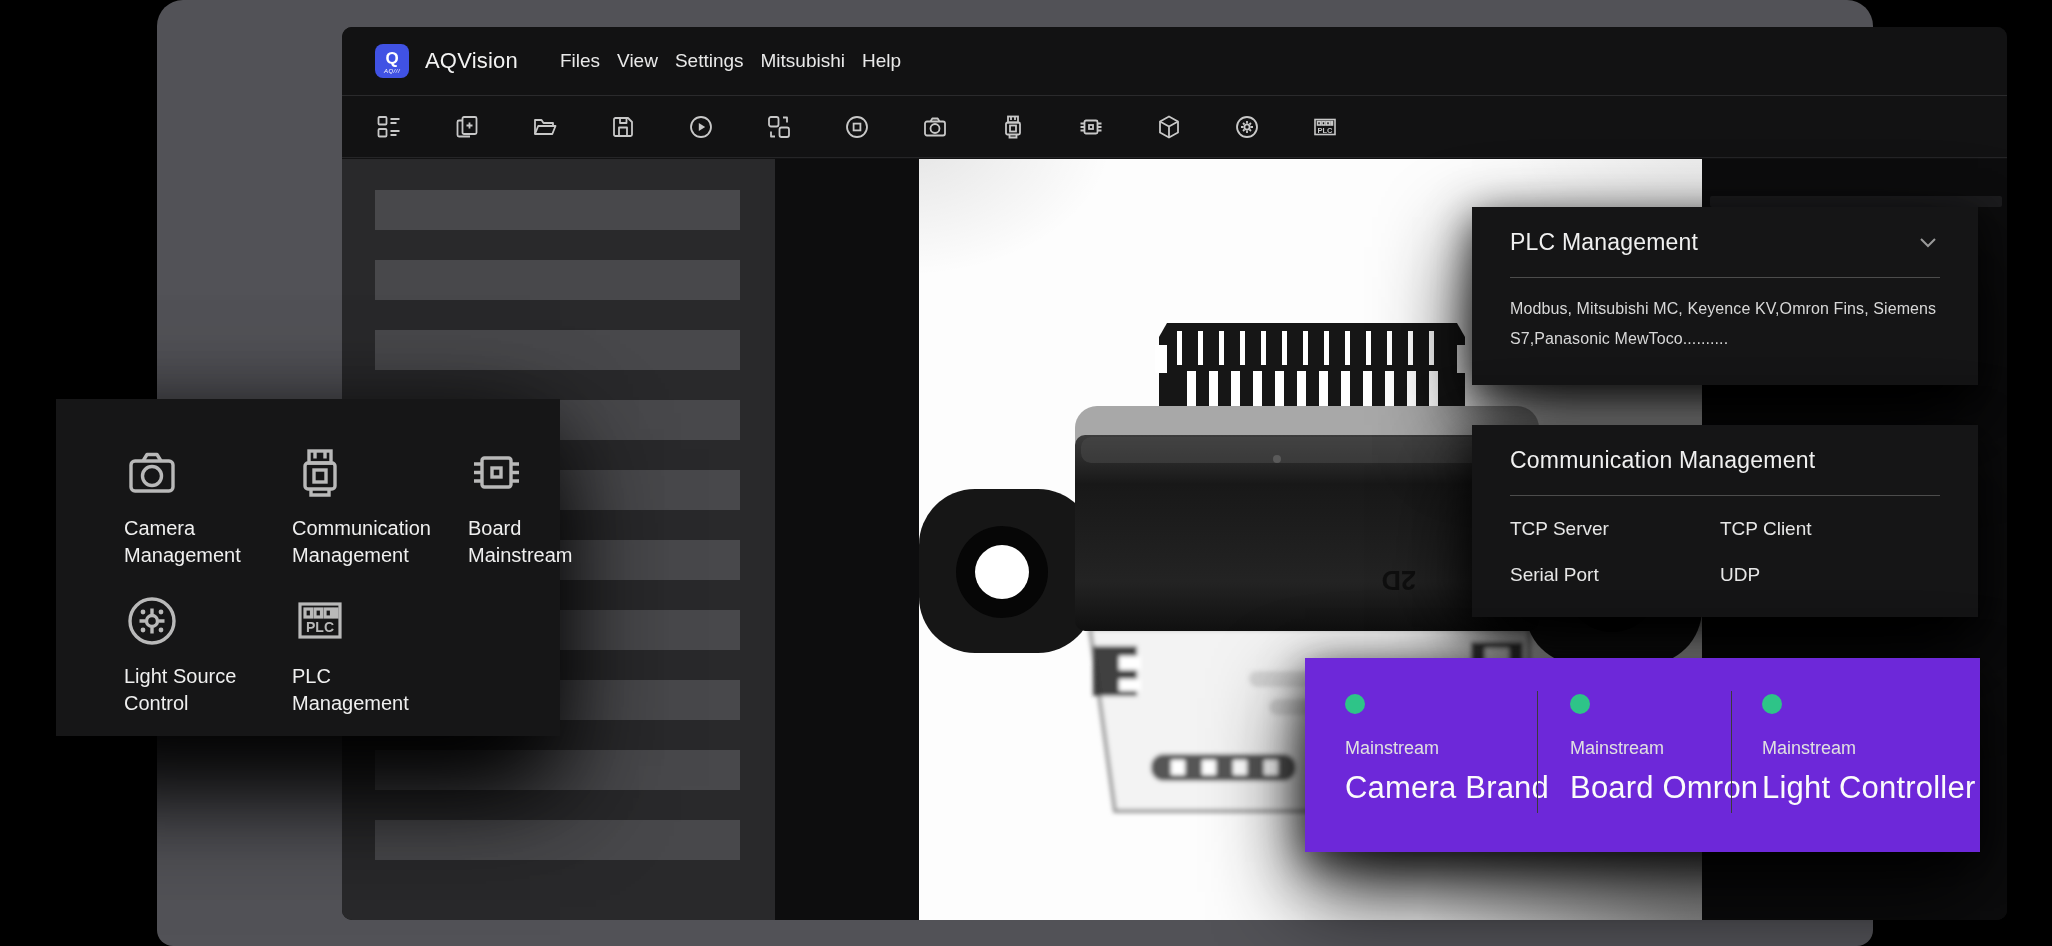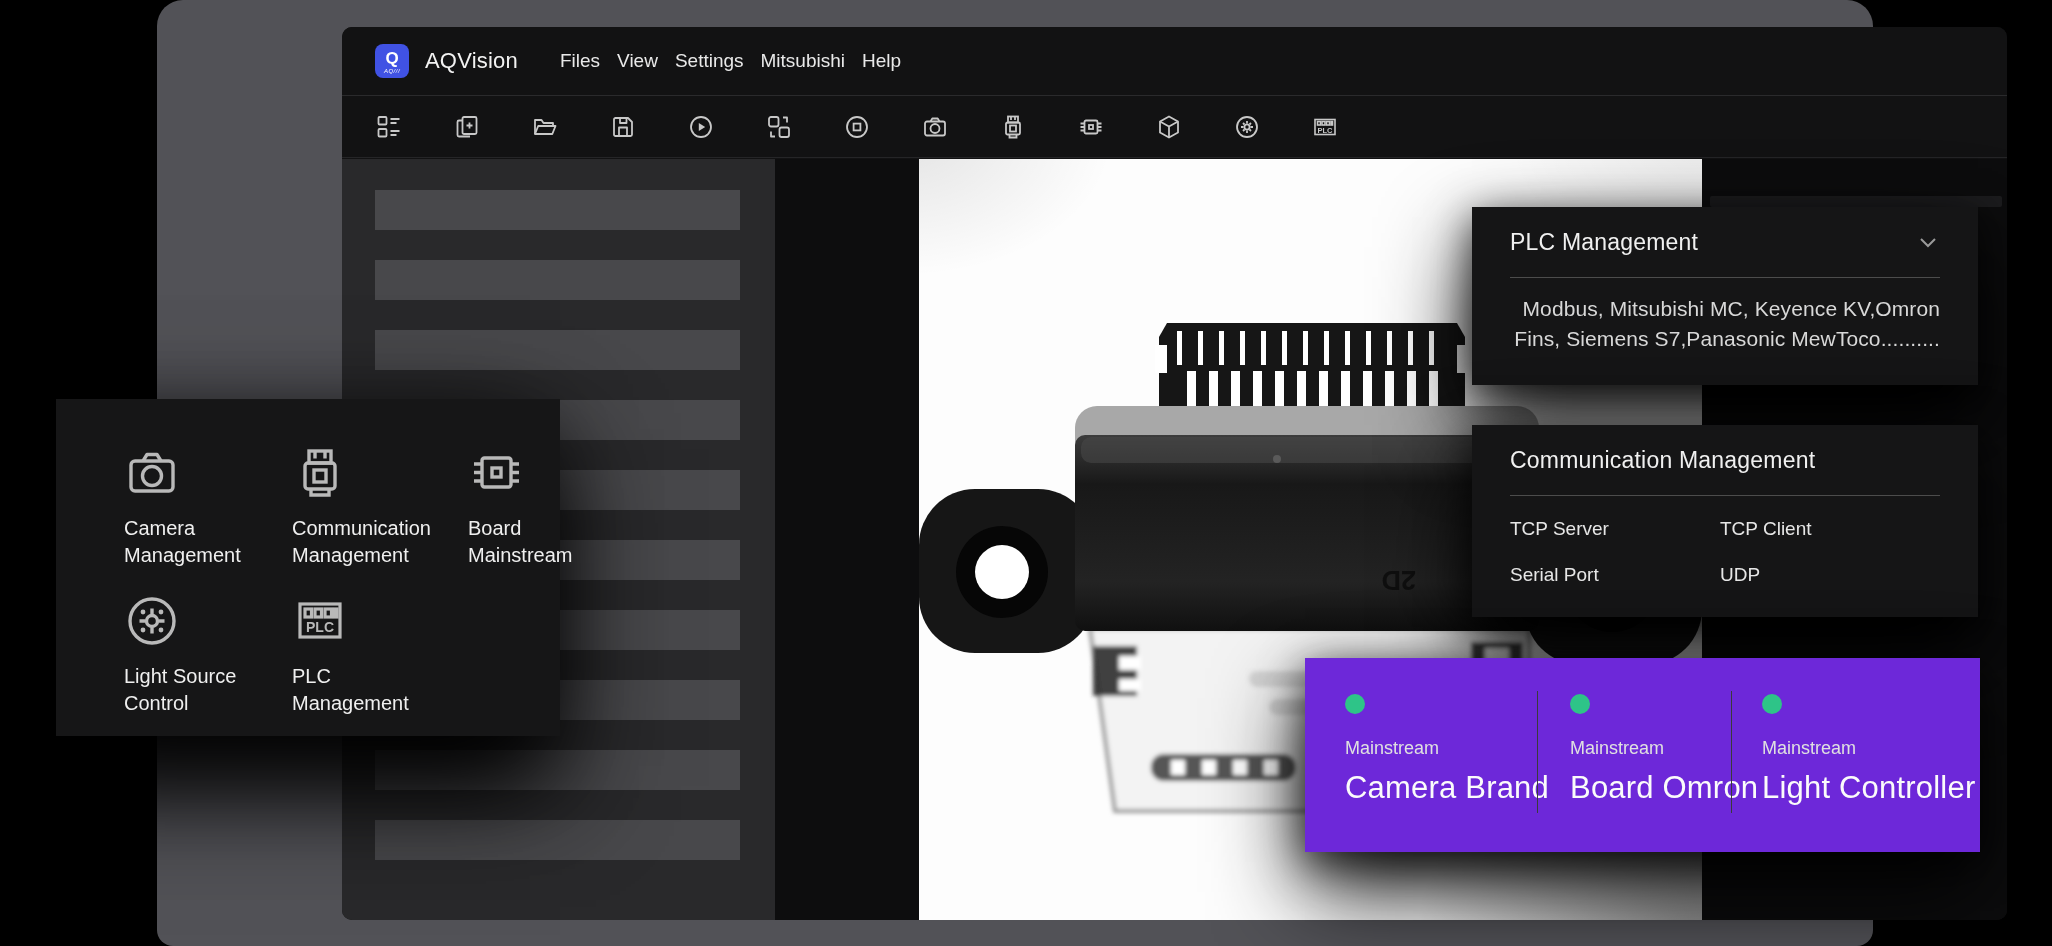--- a/index.html
+++ b/index.html
@@ -36,21 +36,21 @@
   .photo svg{display:block;}
   .ghost-strip{position:absolute;left:1368px;top:169px;width:292px;height:11px;background:#1d1d1f;border-radius:2px;}
 
   
   .card{position:absolute;background:#151516;box-shadow:0 40px 90px rgba(0,0,0,.9),0 10px 40px rgba(0,0,0,.7);}
   .card-plc{left:1472px;top:207px;width:506px;height:178px;padding:0 38px;box-sizing:border-box;}
   .card-comm{left:1472px;top:425px;width:506px;height:192px;padding:0 38px;box-sizing:border-box;}
   .card-title-row{display:flex;align-items:center;justify-content:space-between;height:70px;}
   .card-title{color:#f0f0f0;font-size:23px;letter-spacing:.2px;}
   .hline{height:1px;background:#4c4c4c;width:100%;}
-  .card-body{color:#d8d8d8;font-size:21px;line-height:30px;margin-top:16px;letter-spacing:.1px;text-align:right;}
+  .card-body{color:#d8d8d8;font-size:16px;line-height:30px;margin-top:16px;letter-spacing:.1px;}
   .comm-grid{display:grid;grid-template-columns:210px auto;row-gap:24px;margin-top:22px;}
   .comm-opt{color:#e6e6e6;font-size:19px;}
 
   
   .card-feat{left:56px;top:399px;width:504px;height:337px;background:#161617;box-shadow:0 50px 100px rgba(0,0,0,.95),-30px 30px 90px rgba(0,0,0,.8);}
   .feat-grid{display:grid;grid-template-columns:144px 152px 148px;padding:46px 0 0 68px;row-gap:36px;gap:24px;}
   .feat-item{display:flex;flex-direction:column;}
   .feat-ic{width:56px;height:56px;margin-bottom:14px;}
   .feat-label{color:#efefef;font-size:20px;line-height:27px;max-width:132px;}
 

